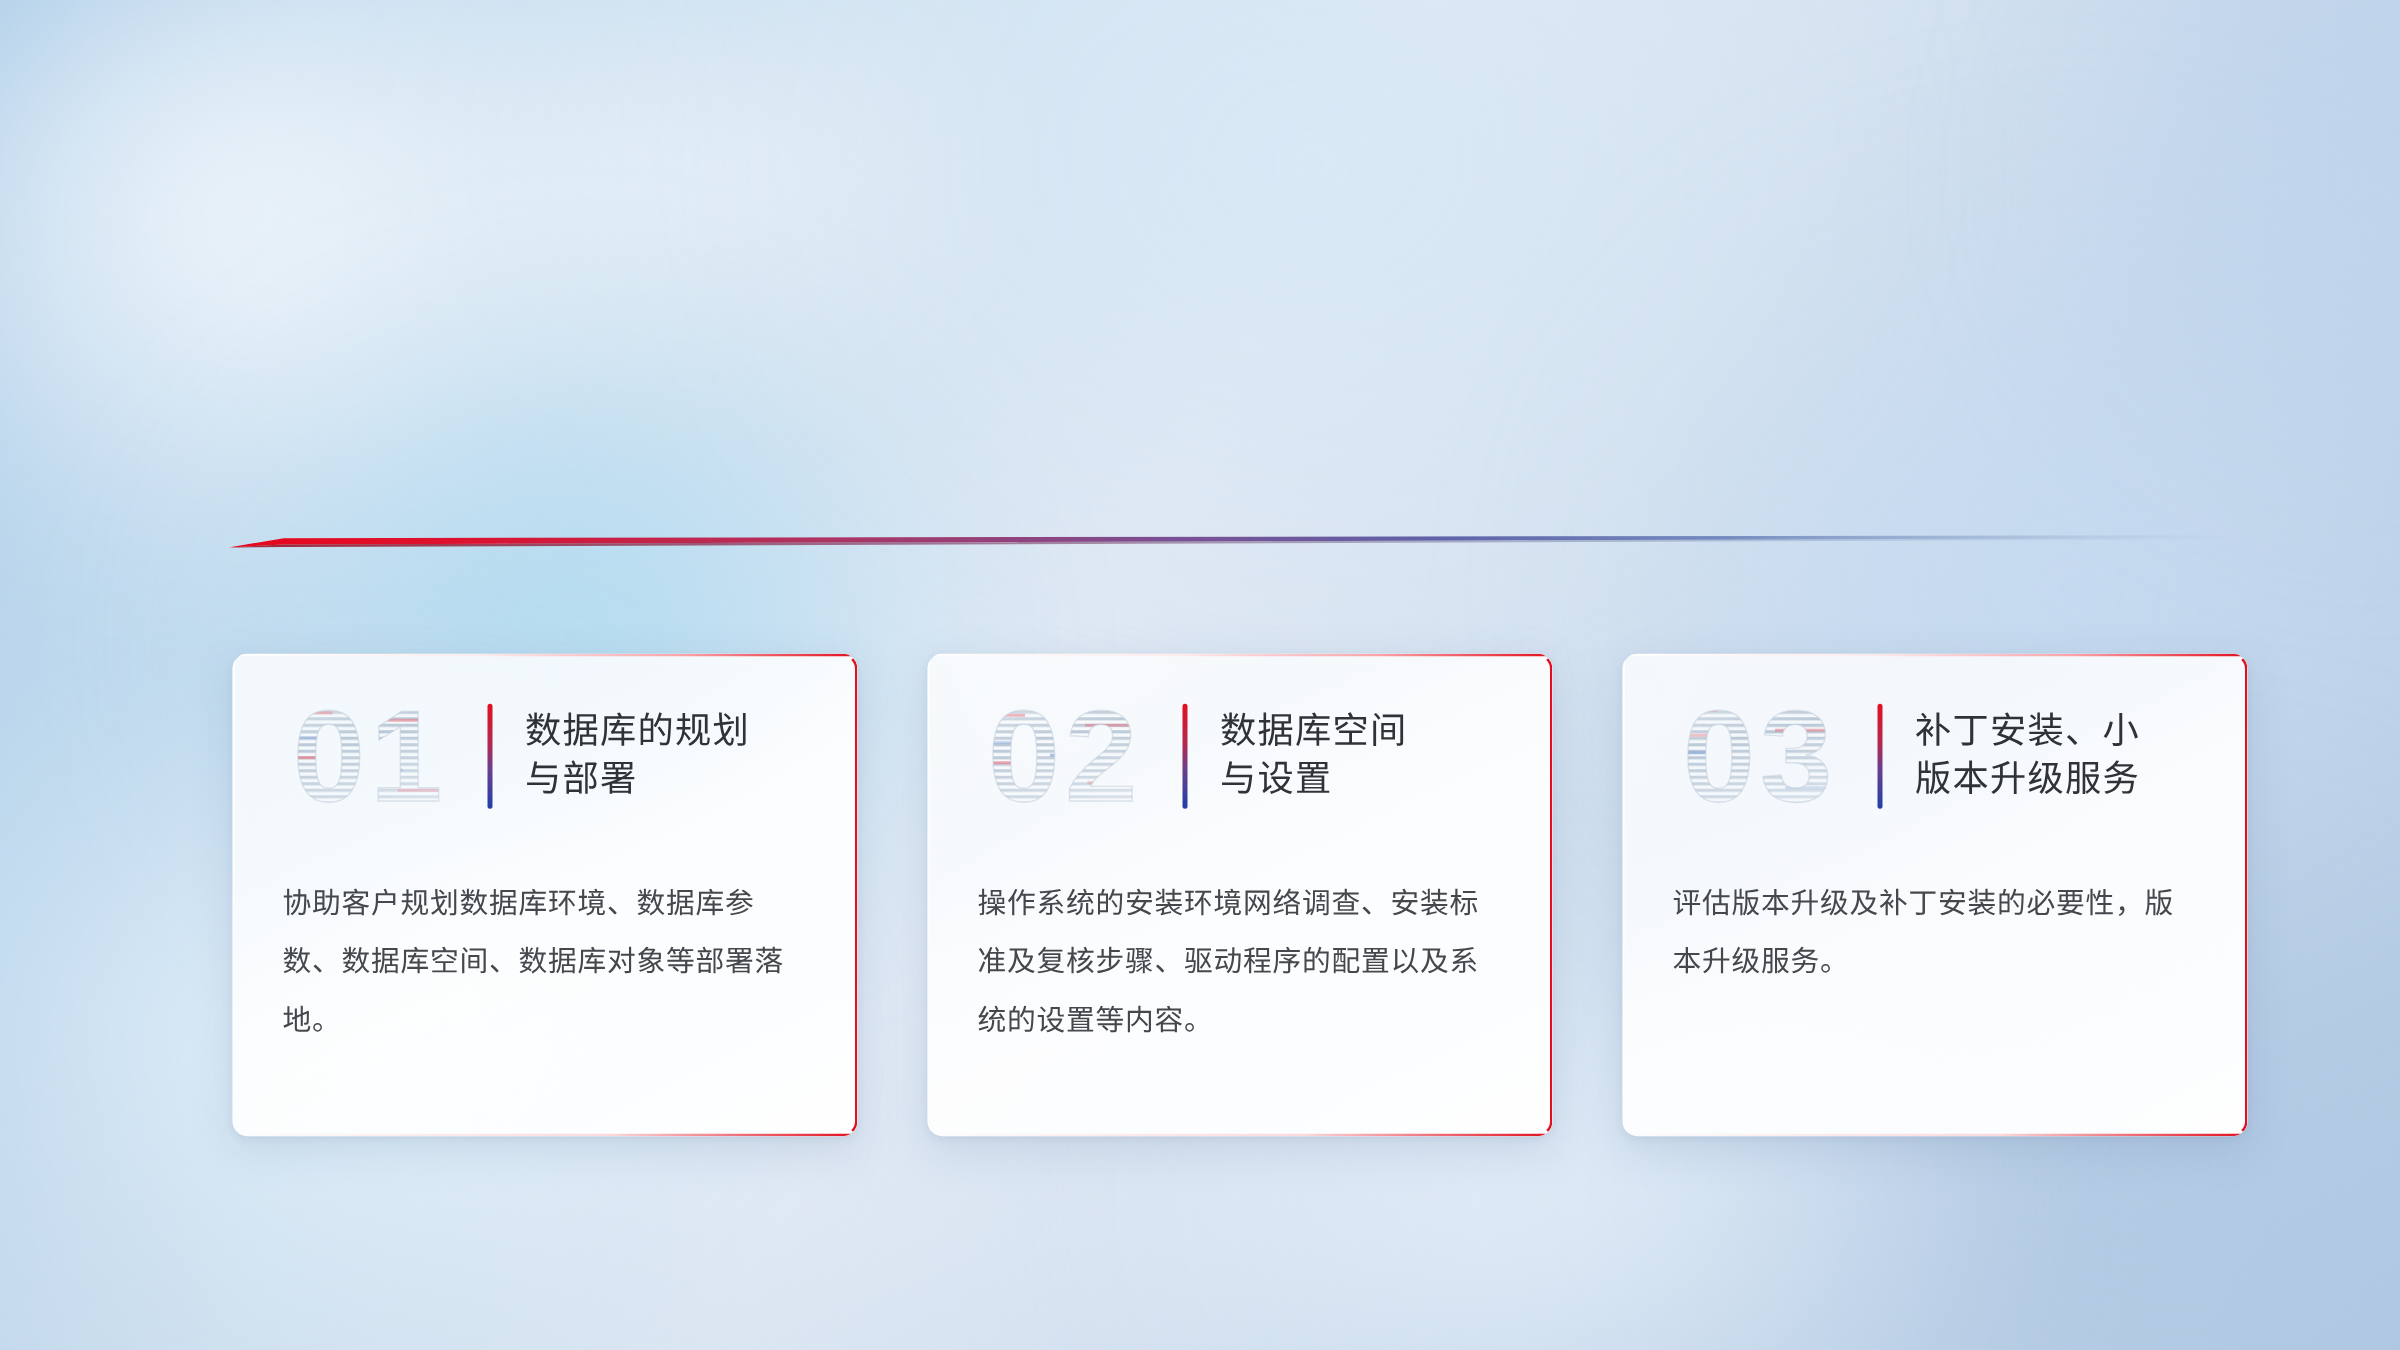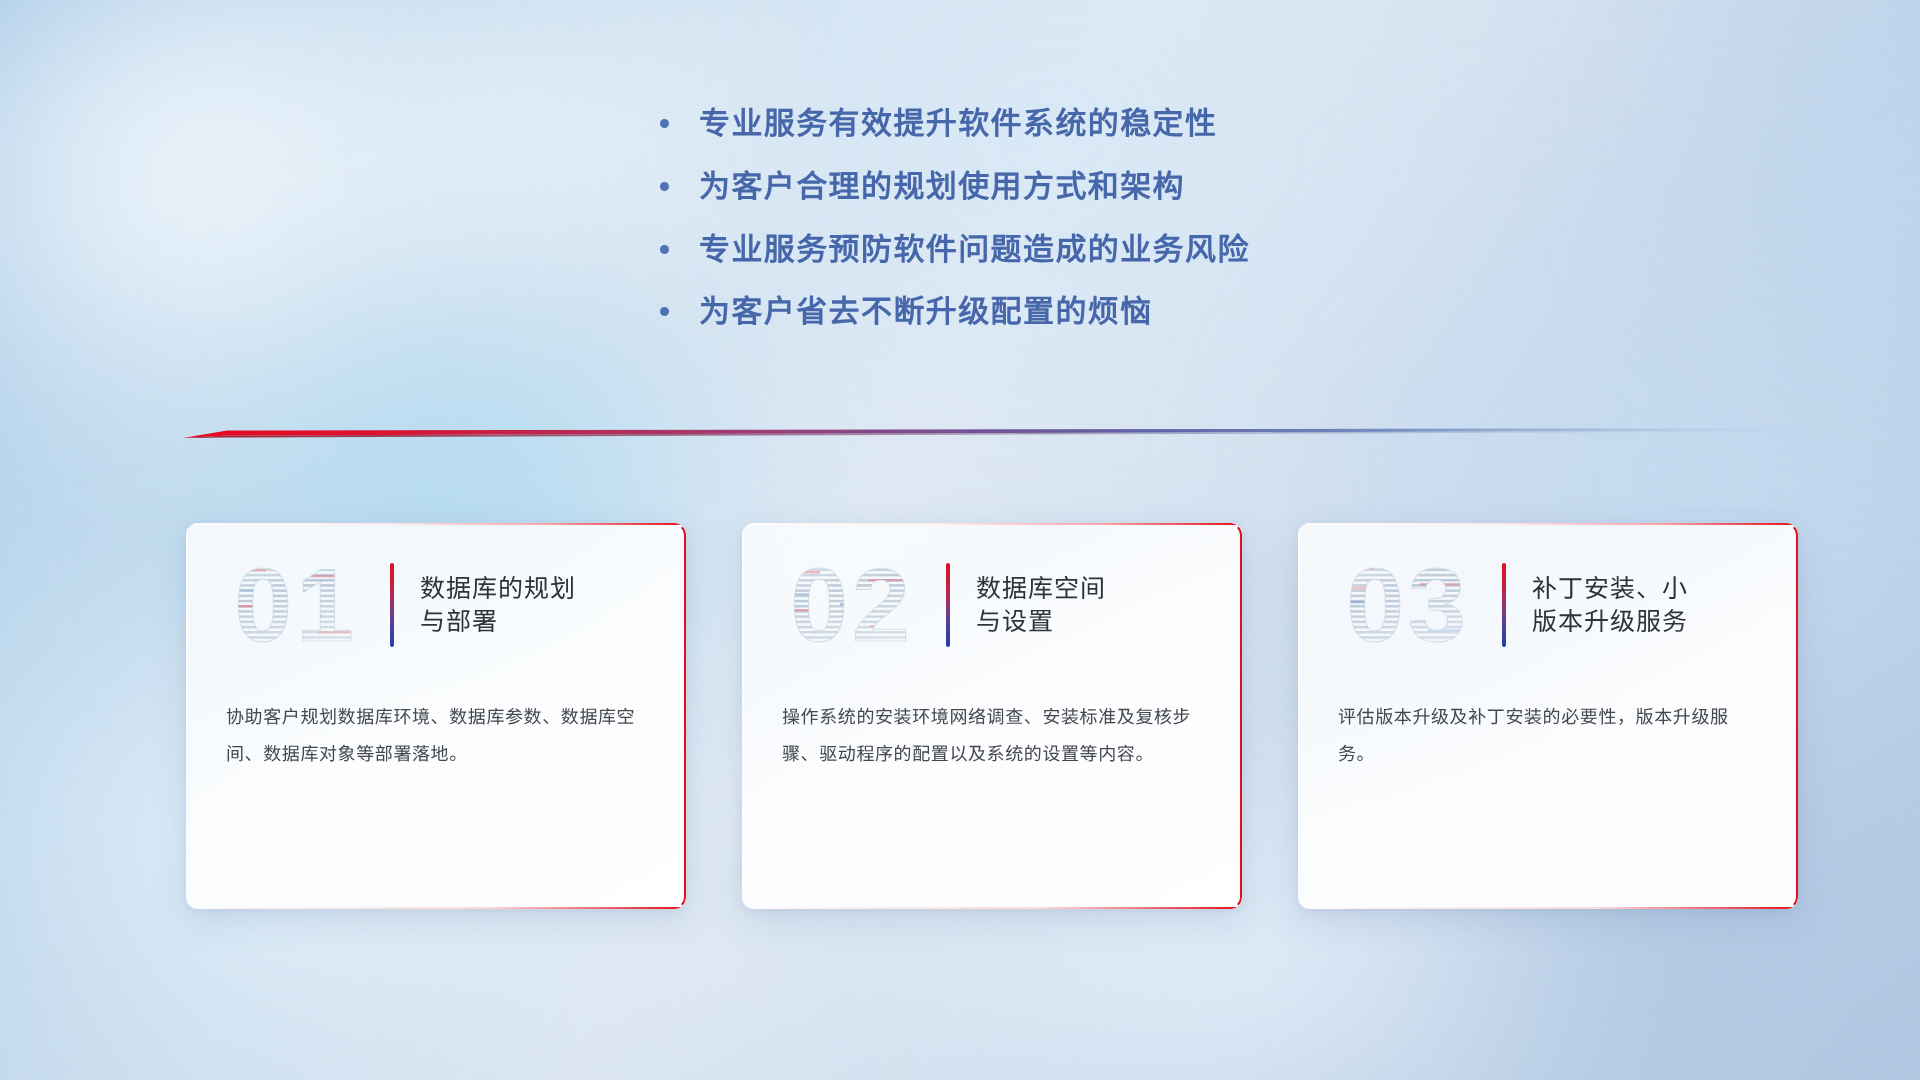--- a/index.html
+++ b/index.html
@@ -114,65 +114,47 @@
     position:relative;width:164px;height:104px;margin-left:28px;flex:0 0 auto;
   }
   .ghost-num svg{display:block;width:100%;height:100%;}
 
   .accent-bar{
     width:4px;height:84px;flex:0 0 auto;margin:0 26px 0 12px;
     background:linear-gradient(180deg,#e2101f 0%,#b4294f 38%,#6b3f8e 62%,#1f3fa8 100%);
     border-radius:2px;
   }
   .card-title{
-    font-size:25px;font-weight:400;color:#2f3338;
+    font-size:29px;font-weight:400;color:#2f3338;
     line-height:1.34;letter-spacing:1px;
     white-space:pre-line;
   }
   .card-body{
     position:absolute;left:40px;right:36px;top:176px;
-    font-size:18px;color:#44484d;line-height:2.05;
+    font-size:23px;color:#44484d;line-height:2.05;
     letter-spacing:.6px;white-space:pre-line;
   }
 </style>
 </head>
 <body>
 
 <div id="slide">
 
   <div class="bg-base"></div>
   <div class="glow g1"></div>
   <div class="glow g2"></div>
   <div class="glow g3"></div>
   <div class="glow g4"></div>
   <div class="glow g5"></div>
   <div class="glow g6"></div>
   <div class="glow g7"></div>
   <div class="glow g8"></div>
   <div class="glow g9"></div>
   <div class="vig"></div>
 
-  <div id="bullets">
-    <div class="bullet-row">
-      <span class="bullet-dot"></span>
-      <span class="bullet-text">专业服务有效提升软件系统的稳定性</span>
-    </div>
-    <div class="bullet-row">
-      <span class="bullet-dot"></span>
-      <span class="bullet-text">为客户合理的规划使用方式和架构</span>
-    </div>
-    <div class="bullet-row">
-      <span class="bullet-dot"></span>
-      <span class="bullet-text">专业服务预防软件问题造成的业务风险</span>
-    </div>
-    <div class="bullet-row">
-      <span class="bullet-dot"></span>
-      <span class="bullet-text">为客户省去不断升级配置的烦恼</span>
-    </div>
-  </div>
 
   <div id="divider">
     <svg width="1622" height="22" viewBox="0 0 1622 22" preserveAspectRatio="none" aria-hidden="true">
       <defs>
         <linearGradient id="divGrad" x1="0" y1="0" x2="1" y2="0">
           <stop offset="0%" stop-color="#e8071c" stop-opacity="1"></stop>
           <stop offset="12%" stop-color="#dc1230" stop-opacity="1"></stop>
           <stop offset="30%" stop-color="#ab3564" stop-opacity="1"></stop>
           <stop offset="46%" stop-color="#7a4f92" stop-opacity="1"></stop>
           <stop offset="60%" stop-color="#5f63a8" stop-opacity="1"></stop>

